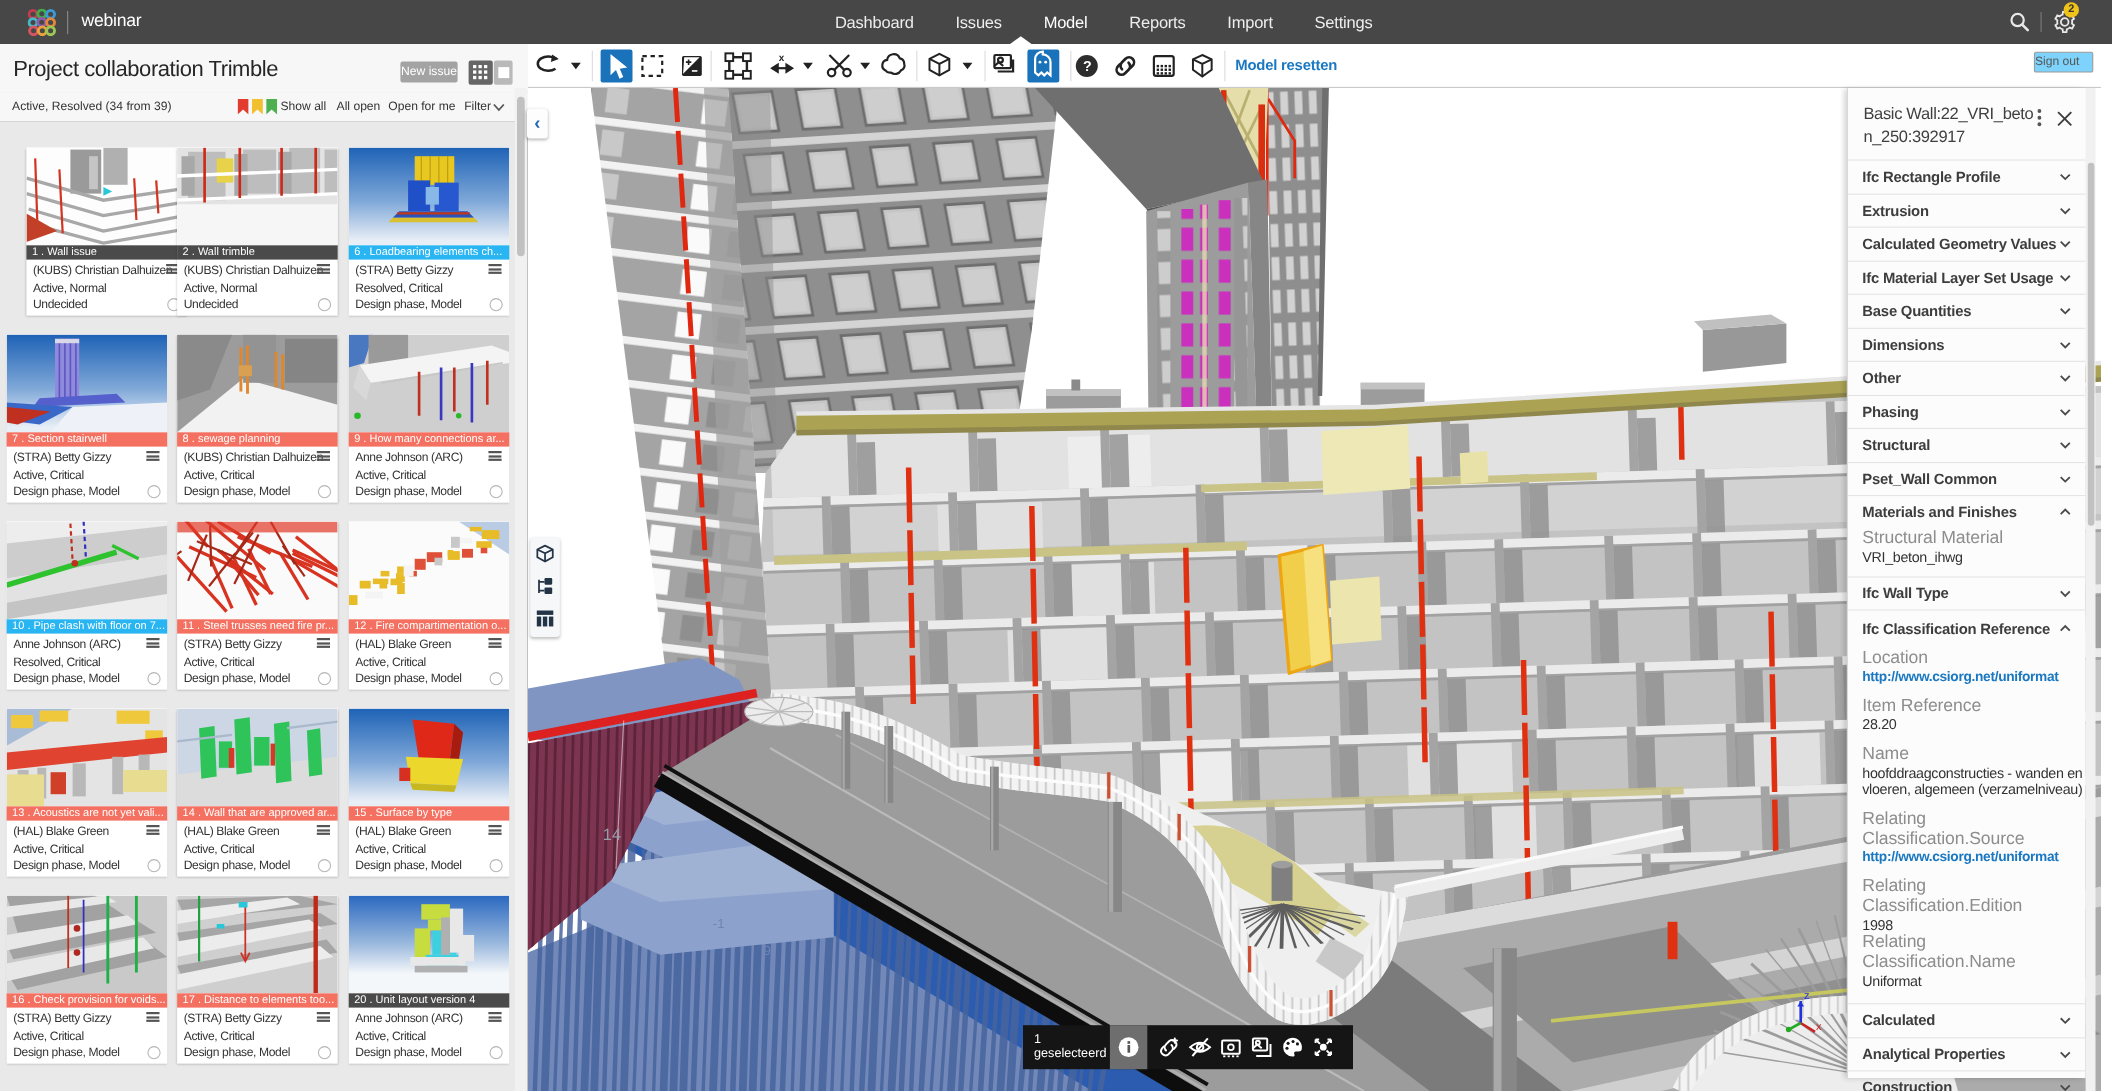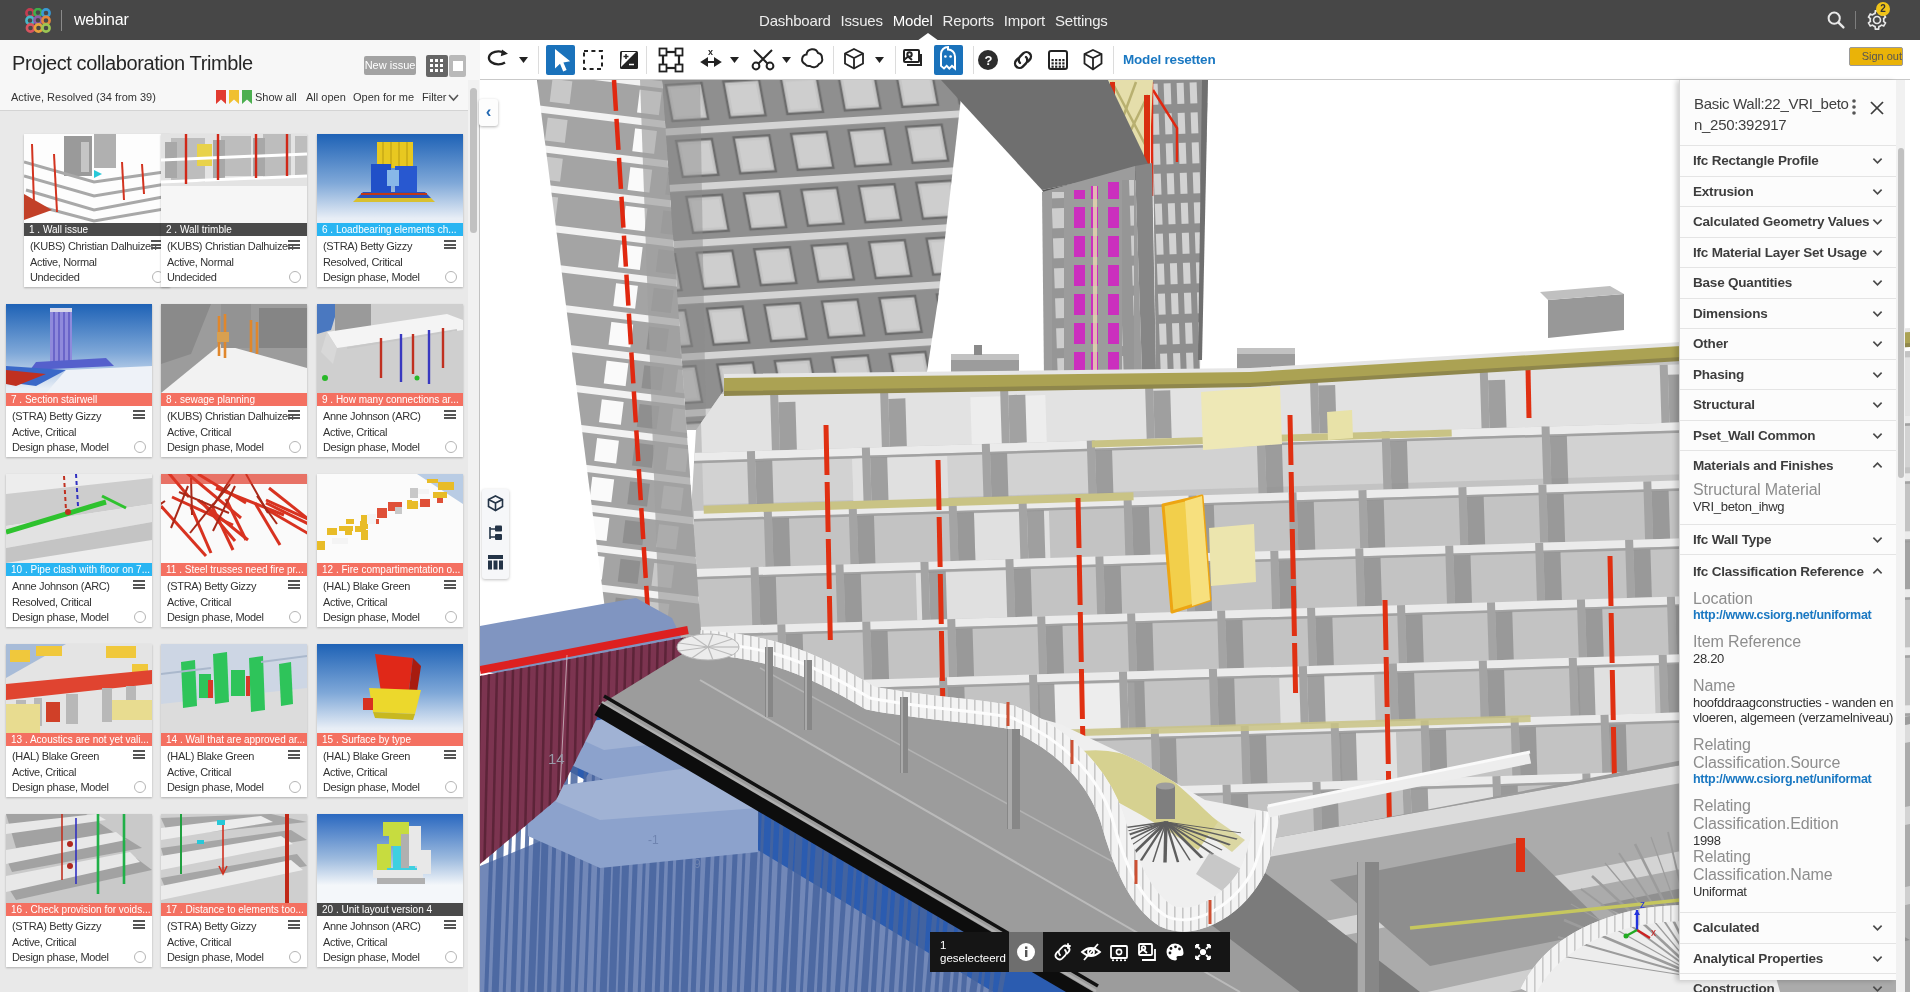--- a/index.html
+++ b/index.html
@@ -1,31 +1,31 @@
 <!DOCTYPE html>
 <html><head><meta charset="utf-8">
 <style>
 *{margin:0;padding:0;box-sizing:border-box}
 html,body{width:1920px;height:992px;overflow:hidden}
 body{font-family:"Liberation Sans",sans-serif;background:#fff;position:relative}
 
 #nav{position:absolute;left:0;top:0;width:1920px;height:40px;background:#474747}
-#nav .menu{position:absolute;left:759px;top:0;height:40px;display:flex;gap:10px;align-items:center;color:#ededed;font-size:15px;letter-spacing:-0.2px}
+#nav .menu{position:absolute;left:759px;top:0;height:40px;display:flex;gap:38px;align-items:center;color:#ededed;font-size:15px;letter-spacing:-0.2px}
 #nav .menu b{font-weight:400}
 #logo{position:absolute;left:25px;top:8px;width:26px;height:25px}
 #brandsep{position:absolute;left:61px;top:10px;width:1px;height:21px;background:#8a8a8a}
 #brand{position:absolute;left:74px;top:11px;color:#fff;font-size:16px;letter-spacing:-0.2px}
 #notch{position:absolute;left:917px;top:33px;width:0;height:0;border-left:11px solid transparent;border-right:11px solid transparent;border-bottom:8px solid #fff}
 
 #tbar{position:absolute;left:480px;top:40px;width:1430px;height:40px;background:#fff;border-bottom:1px solid #c9c9c9}
 .tsep{position:absolute;top:46px;width:1px;height:28px;background:#dcdcdc}
 .tbtn{position:absolute;top:45px;width:29px;height:30px;border-radius:2px}
 .tbtn.sel{background:#1a72bb}
 #mreset{position:absolute;left:1123px;top:52px;color:#1a78c2;font-size:13.5px;font-weight:bold;letter-spacing:-0.2px}
-#signout{position:absolute;left:1849px;top:47px;width:54px;height:19px;border:1px solid #9a9a9a;border-radius:2px;background:#eab308;color:#555;font-size:11px;text-align:right;line-height:17px}
+#signout{position:absolute;left:1849px;top:47px;width:54px;height:19px;border:1px solid #9a9a9a;border-radius:2px;background:#7dd3fc;color:#555;font-size:11px;text-align:left;line-height:17px}
 
 #lp{position:absolute;left:0;top:40px;width:480px;height:952px;background:#e9e9e9;border-right:1px solid #c2c2c2}
 #lphead{position:absolute;left:0;top:0;width:480px;height:44px;background:#f7f7f7}
 #lptitle{position:absolute;left:12px;top:12px;font-size:20px;color:#262626;letter-spacing:-0.4px}
 #newissue{position:absolute;left:364px;top:16px;width:52px;height:19px;background:#a3a3a3;border-radius:2px;color:#fff;font-size:11px;text-align:center;line-height:19px}
 #gridbtn1{position:absolute;left:426px;top:15px;width:22px;height:22px;background:#666;border-radius:2px}
 #gridbtn2{position:absolute;left:449px;top:15px;width:17px;height:22px;background:#b9b9b9;border-radius:2px}
 #lpfilter{position:absolute;left:0;top:44px;width:480px;height:27px;background:#f7f7f7;border-bottom:1px solid #d4d4d4;font-size:11px;color:#333}
 #lpfilter span{position:absolute;top:7px}
 .card{position:absolute;width:146px;background:#fff;box-shadow:0 1px 2px rgba(0,0,0,0.25)}

